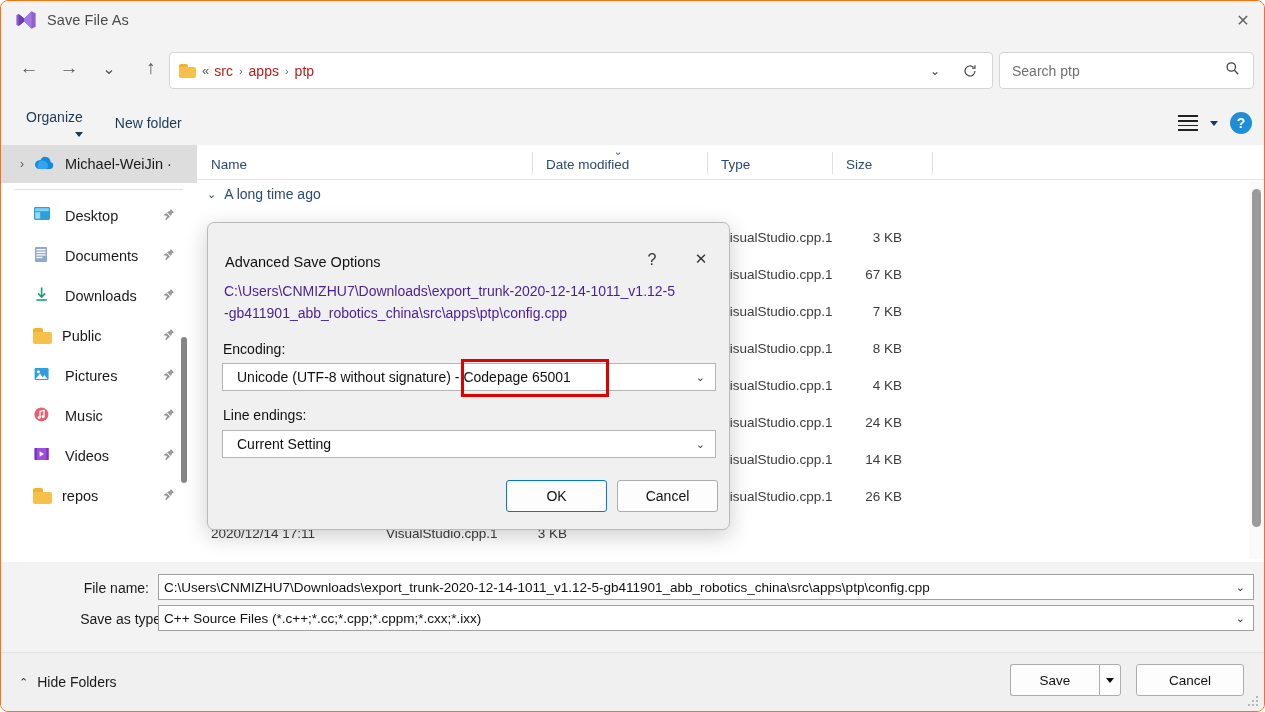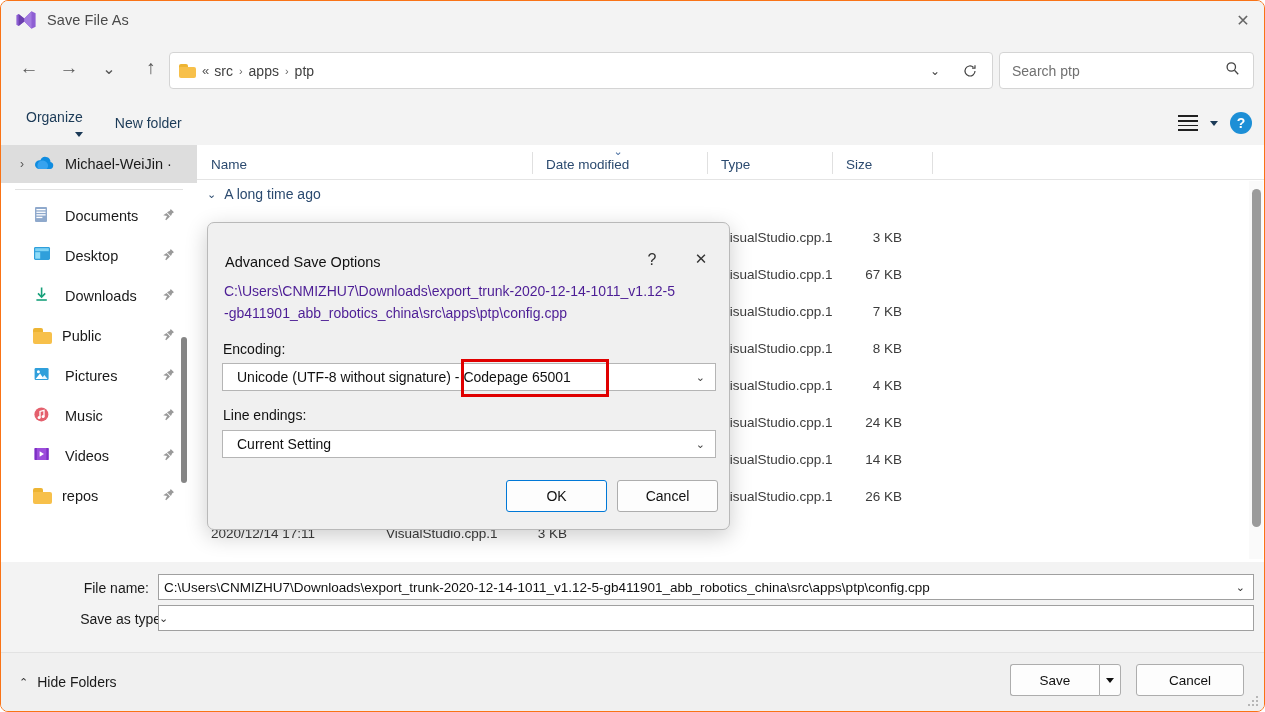--- a/index.html
+++ b/index.html
@@ -50,21 +50,21 @@
   .navbtn.recent { margin-left: 6px; }
   .navbtn.up   { margin-left: 8px; }
 
   .addressbar {
     position: absolute; left: 168px; top: 51px; width: 824px; height: 37px;
     background: #ffffff; border: 1px solid #d4d4d4; border-radius: 4px;
     display: flex; align-items: center;
   }
   .addr-folder-icon { margin-left: 9px; width: 17px; height: 14px; position: relative; }
   .addr-chevrons { margin-left: 6px; color: #555; font-size: 13px; }
-  .crumb { font-size: 14px; color: #404040; padding: 2px 5px; border-radius: 3px; }
+  .crumb { font-size: 14px; color: #b91c1c; padding: 2px 5px; border-radius: 3px; }
   .crumb-sep { color: #666; font-size: 11px; padding: 0 1px; }
   .addr-dd {
     position: absolute; right: 52px; top: 0; height: 100%;
     display: flex; align-items: center; color: #444; font-size: 12px;
   }
   .addr-refresh {
     position: absolute; right: 14px; top: 0; height: 100%;
     display: flex; align-items: center; color: #444;
   }
 
@@ -387,56 +387,56 @@
         </svg>
       </span>
       <span class="sb-label">Michael-WeiJin ·</span>
     </div>
 
     <div class="sb-divider"></div>
 
     <div class="sb-row">
       <span class="sb-chevron"></span>
       <span class="sb-icon">
+        <svg width="19" height="16" viewBox="0 0 19 16">
+          <rect x="1" y="1" width="16" height="13" rx="1.4" fill="#2f9fdb"></rect>
+          <rect x="2.2" y="2.2" width="13.6" height="3" fill="#7fd3f4"></rect>
+          <rect x="2.2" y="6.2" width="5" height="6.5" fill="#8fdcf8"></rect>
+        </svg>
+      </span>
+      <span class="sb-label">Desktop</span>
+      <span class="sb-pin">
+        <svg width="13" height="13" viewBox="0 0 13 13" fill="#9a9a9a">
+            <path d="M8.7 1 L12 4.3 L10.3 5.2 L8.9 8.1 L5 4.2 L7.9 2.8 Z M4.6 5 L8 8.4 L4.2 12.3 L3.3 11.4 L5.1 8.1 L1.2 7.2 Z"></path>
+          </svg>
+      </span>
+    </div>
+
+    <div class="sb-row">
+      <span class="sb-chevron"></span>
+      <span class="sb-icon">
         <svg width="18" height="17" viewBox="0 0 18 17">
           <rect x="2" y="1" width="12" height="15" rx="1" fill="#8fa9cc"></rect>
           <rect x="3.4" y="3" width="9.2" height="1.3" fill="#fff"></rect>
           <rect x="3.4" y="5.6" width="9.2" height="1.3" fill="#fff"></rect>
           <rect x="3.4" y="8.2" width="9.2" height="1.3" fill="#fff"></rect>
           <rect x="3.4" y="10.8" width="6" height="1.3" fill="#fff"></rect>
         </svg>
       </span>
       <span class="sb-label">Documents</span>
       <span class="sb-pin">
         <svg width="13" height="13" viewBox="0 0 13 13" fill="#9a9a9a">
             <path d="M8.7 1 L12 4.3 L10.3 5.2 L8.9 8.1 L5 4.2 L7.9 2.8 Z M4.6 5 L8 8.4 L4.2 12.3 L3.3 11.4 L5.1 8.1 L1.2 7.2 Z"></path>
           </svg>
       </span>
     </div>
 
     <div class="sb-row">
       <span class="sb-chevron"></span>
       <span class="sb-icon">
-        <svg width="19" height="16" viewBox="0 0 19 16">
-          <rect x="1" y="1" width="16" height="13" rx="1.4" fill="#2f9fdb"></rect>
-          <rect x="2.2" y="2.2" width="13.6" height="3" fill="#7fd3f4"></rect>
-          <rect x="2.2" y="6.2" width="5" height="6.5" fill="#8fdcf8"></rect>
-        </svg>
-      </span>
-      <span class="sb-label">Desktop</span>
-      <span class="sb-pin">
-        <svg width="13" height="13" viewBox="0 0 13 13" fill="#9a9a9a">
-            <path d="M8.7 1 L12 4.3 L10.3 5.2 L8.9 8.1 L5 4.2 L7.9 2.8 Z M4.6 5 L8 8.4 L4.2 12.3 L3.3 11.4 L5.1 8.1 L1.2 7.2 Z"></path>
-          </svg>
-      </span>
-    </div>
-
-    <div class="sb-row">
-      <span class="sb-chevron"></span>
-      <span class="sb-icon">
         <svg width="18" height="17" viewBox="0 0 18 17" fill="none" stroke="#17a07a" stroke-width="1.6">
           <path d="M8.6 1.5 V10.5"></path>
             <path d="M5 7.4 L8.6 11 L12.2 7.4"></path>
             <path d="M3.4 14 H13.8"></path>
         </svg>
       </span>
       <span class="sb-label">Downloads</span>
       <span class="sb-pin">
         <svg width="13" height="13" viewBox="0 0 13 13" fill="#9a9a9a">
             <path d="M8.7 1 L12 4.3 L10.3 5.2 L8.9 8.1 L5 4.2 L7.9 2.8 Z M4.6 5 L8 8.4 L4.2 12.3 L3.3 11.4 L5.1 8.1 L1.2 7.2 Z"></path>
@@ -638,20 +638,21 @@
   </div>
 
   <div class="bottom-fields"></div>
   <div class="fld-label fn">File name:</div>
   <div class="fld-box fn">
     <span class="fld-val">C:\Users\CNMIZHU7\Downloads\export_trunk-2020-12-14-1011_v1.12-5-gb411901_abb_robotics_china\src\apps\ptp\config.cpp</span>
     <span class="fld-caret">⌄</span>
   </div>
   <div class="fld-label st">Save as type:</div>
   <div class="fld-box st">
+    <span class="fld-val">C++ Source Files (*.c++;*.cc;*.cpp;*.cppm;*.cxx;*.ixx)</span>
     <span class="fld-caret">⌄</span>
   </div>
 
   <div class="bottombar"></div>
   <div class="hide-folders">
     <span class="hf-chev">⌃</span>
     <span>Hide Folders</span>
   </div>
   <div class="btn btn-save">Save</div>
   <div class="btn-save-dd">

